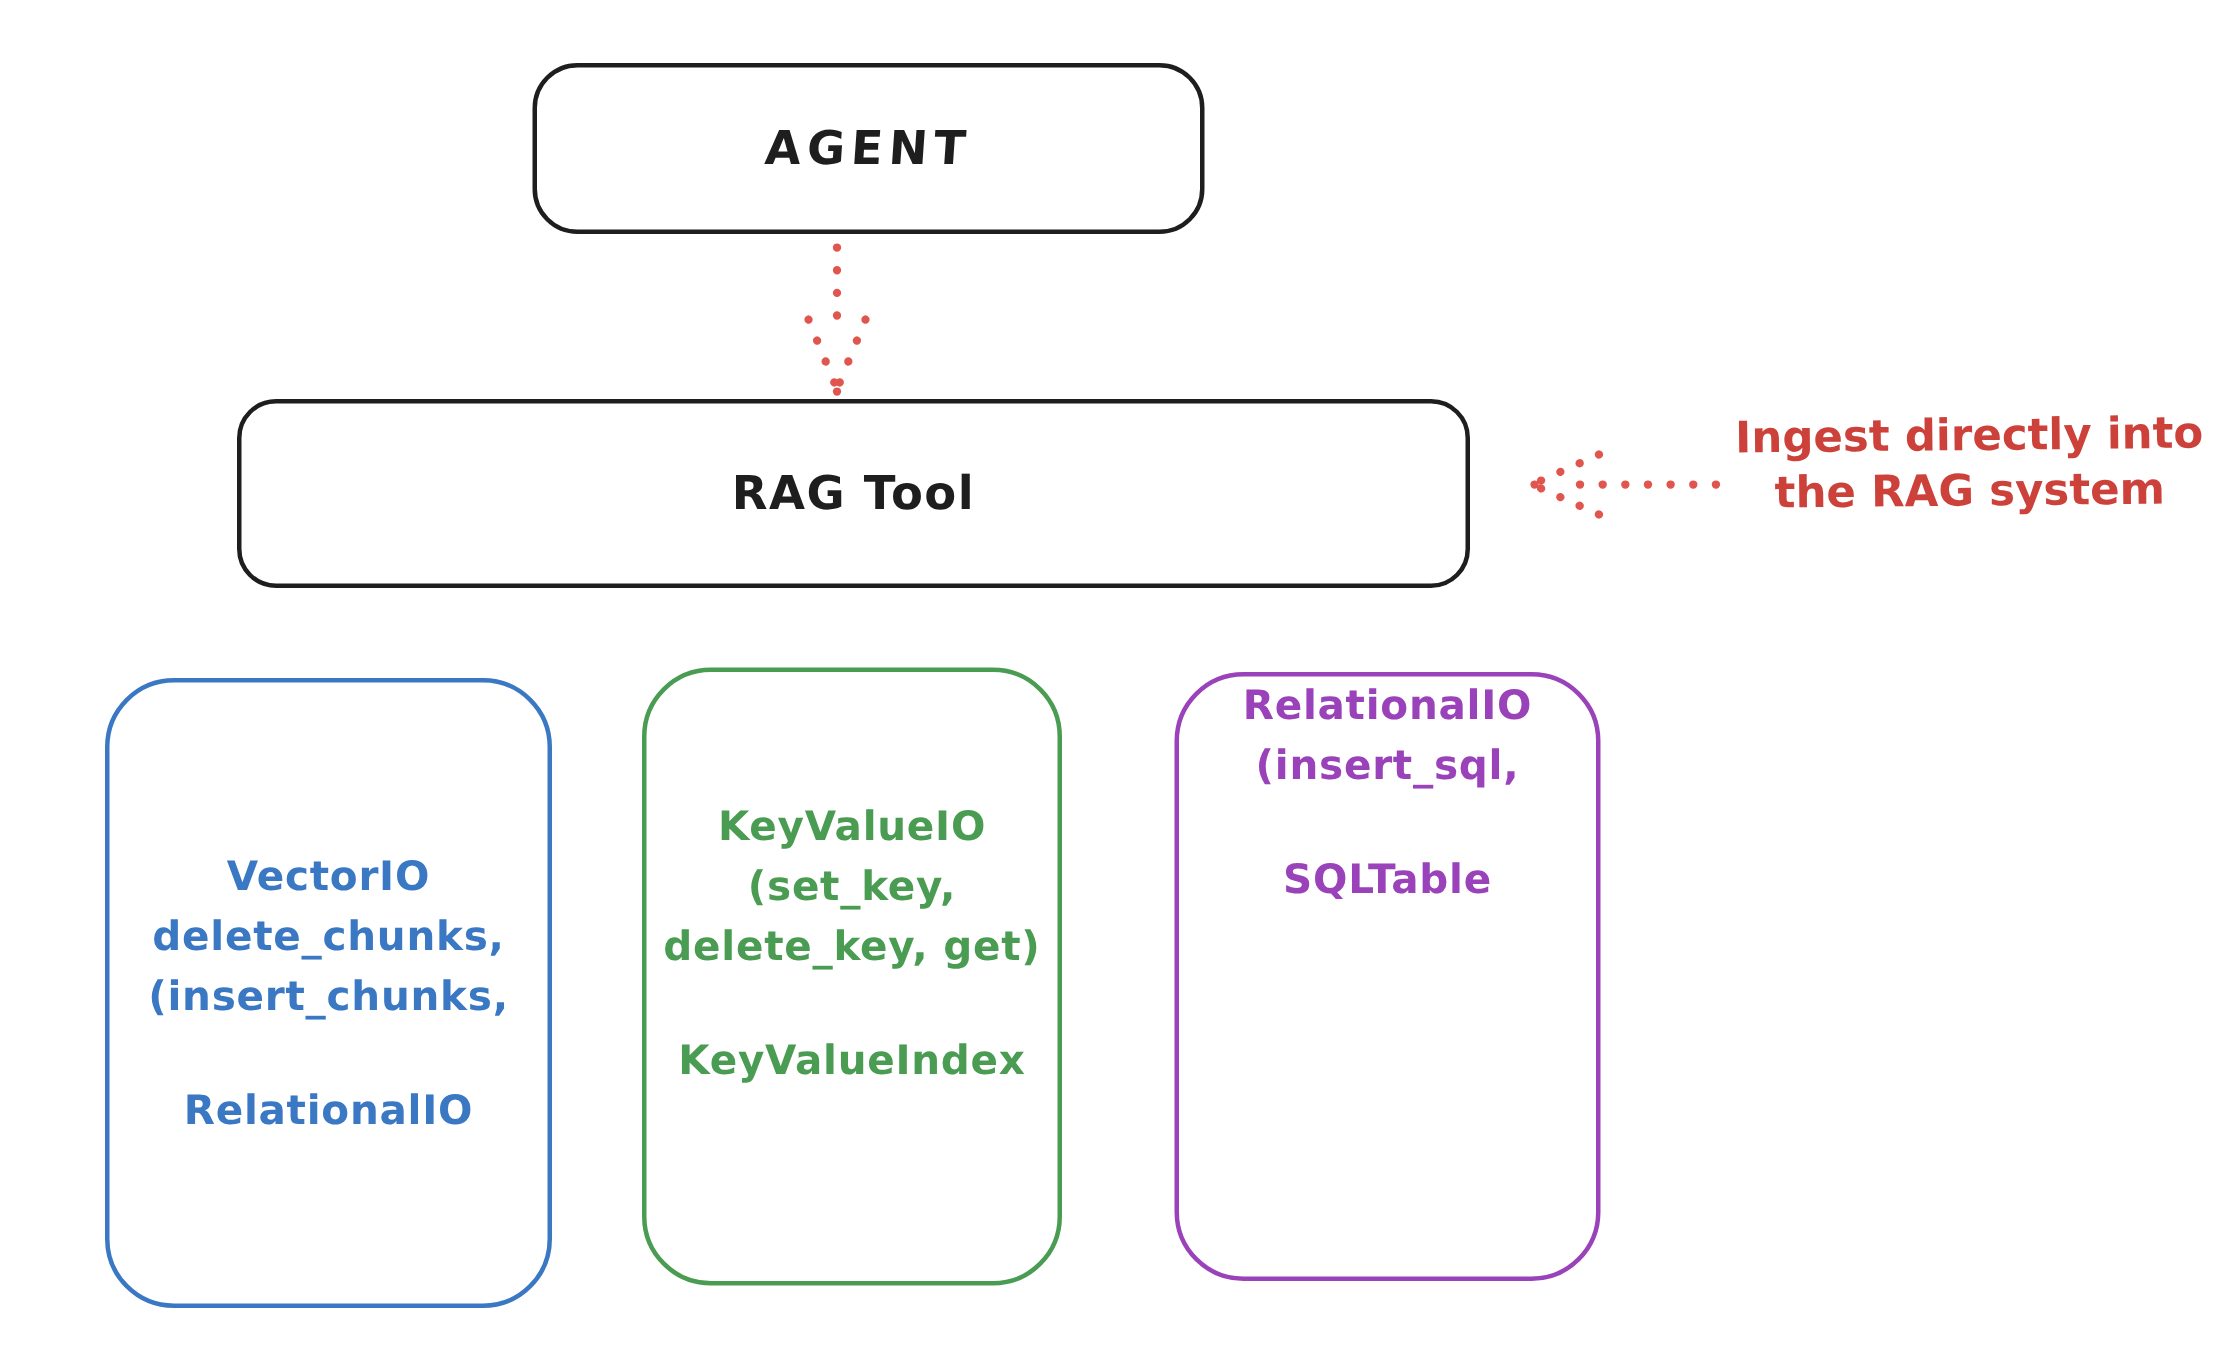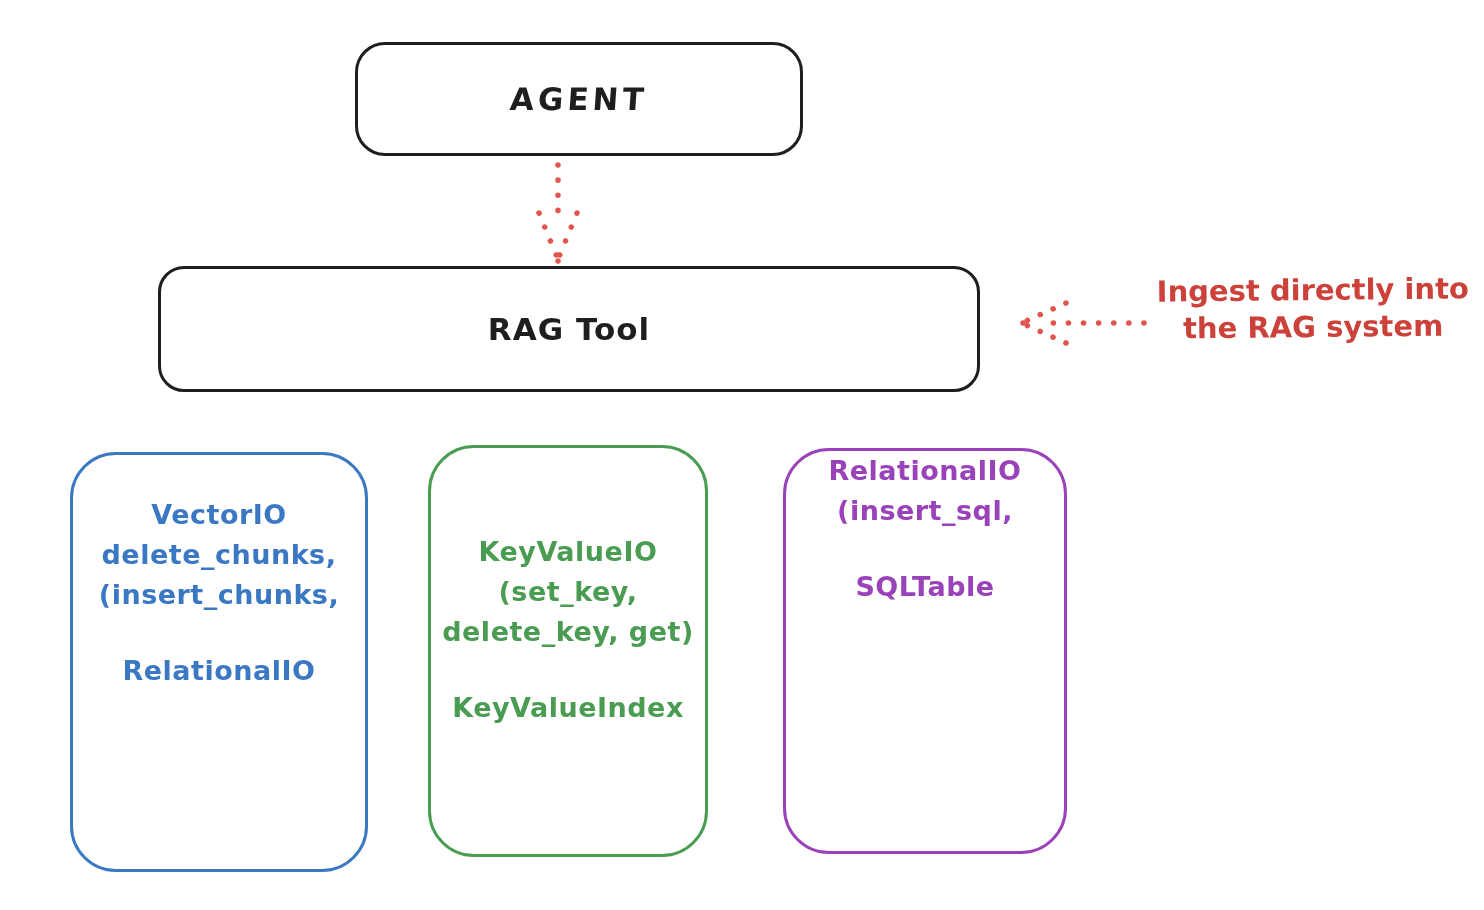--- a/index.html
+++ b/index.html
@@ -87,21 +87,21 @@
     font-size: 27px;
     margin-top: 40px;
     letter-spacing: 0.5px;
   }
   .backend-vector {
     left: 70px; top: 452px;
     width: 298px; height: 420px;
     border: 3px solid #3b78c4;
     border-radius: 46px;
     color: #3b78c4;
-    padding-top: 40px;
+    padding-top: 110px;
   }
   .backend-keyvalue {
     left: 428px; top: 445px;
     width: 280px; height: 412px;
     border: 3px solid #4a9c53;
     border-radius: 46px;
     color: #4a9c53;
     padding-top: 84px;
   }
   .backend-relational {

